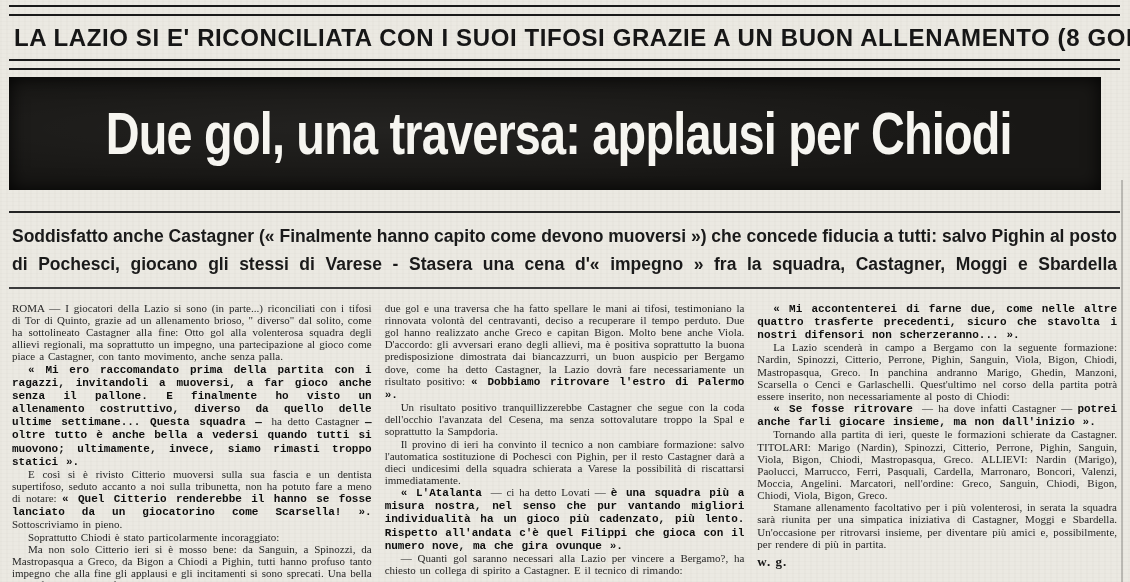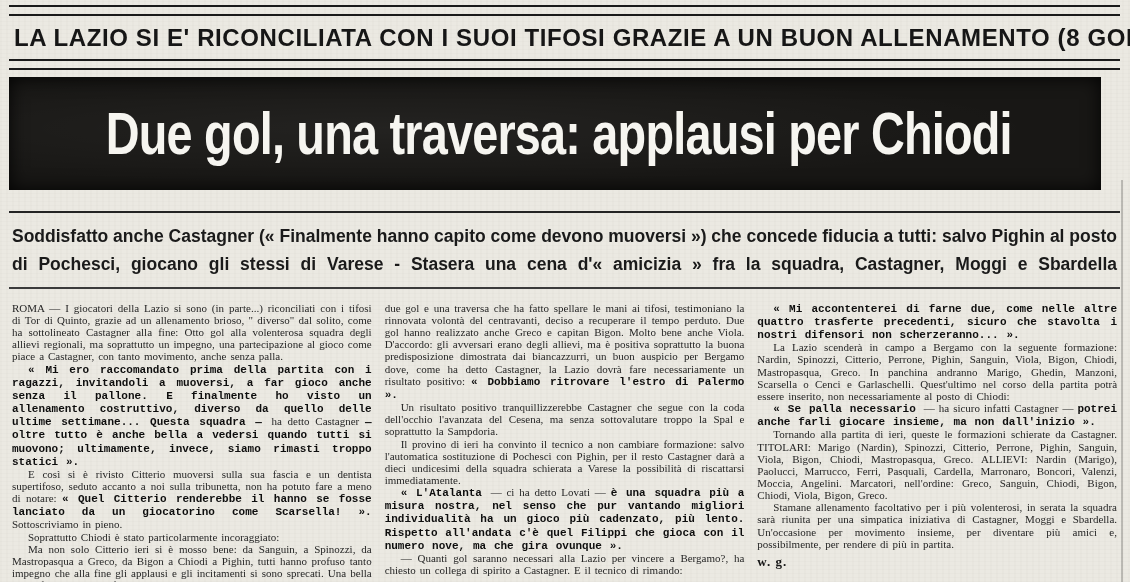--- a/index.html
+++ b/index.html
@@ -68,42 +68,42 @@
 
     <div class="dbl-rule"></div>
     <div class="kicker-text">LA LAZIO SI E' RICONCILIATA CON I SUOI TIFOSI GRAZIE A UN BUON ALLENAMENTO (8 GOL AGLI ALLIEVI)</div>
     <div class="dbl-rule"></div>
 
     <div class="banner">
       <div class="headline">Due gol, una traversa: applausi per Chiodi</div>
     </div>
 
     <div class="thin-rule"></div>
-    <div class="subhead">Soddisfatto anche Castagner (« Finalmente hanno capito come devono muoversi ») che concede fiducia a tutti: salvo Pighin al posto di Pochesci, giocano gli stessi di Varese - Stasera una cena d'« amicizia » fra la squadra, Castagner, Moggi e Sbardella</div>
+    <div class="subhead">Soddisfatto anche Castagner (« Finalmente hanno capito come devono muoversi ») che concede fiducia a tutti: salvo Pighin al posto di Pochesci, giocano gli stessi di Varese - Stasera una cena d'« impegno » fra la squadra, Castagner, Moggi e Sbardella</div>
     <div class="thin-rule light"></div>
 
     <div class="columns">
       <div class="col">
           <p class="noindent"><span class="r">ROMA — I giocatori della Lazio si sono (in parte...) riconciliati con i tifosi di Tor di Quinto, grazie ad un allenamento brioso, " diverso" dal solito, come ha sottolineato Castagner alla fine: Otto gol alla volenterosa squadra degli allievi regionali, ma soprattutto un impegno, una partecipazione al gioco come piace a Castagner, con tanto movimento, anche senza palla.</span></p>
           <p><span class="b">« Mi ero raccomandato prima della partita con i ragazzi, invitandoli a muoversi, a far gioco anche senza il pallone. E finalmente ho visto un allenamento costruttivo, diverso da quello delle ultime settimane... Questa squadra — </span><span class="r">ha detto Castagner </span><span class="b">— oltre tutto è anche bella a vedersi quando tutti si muovono; ultimamente, invece, siamo rimasti troppo statici ».</span></p>
           <p><span class="r">E così si è rivisto Citterio muoversi sulla sua fascia e un dentista supertifoso, seduto accanto a noi sulla tribunetta, non ha potuto fare a meno di notare: </span><span class="b">« Quel Citterio renderebbe il hanno se fosse lanciato da un giocatorino come Scarsella! ».</span><span class="r"> Sottoscriviamo in pieno.</span></p>
           <p><span class="r">Soprattutto Chiodi è stato particolarmente incoraggiato:</span></p>
           <p><span class="r">Ma non solo Citterio ieri si è mosso bene: da Sanguin, a Spinozzi, da Mastropasqua a Greco, da Bigon a Chiodi a Pighin, tutti hanno profuso tanto impegno che alla fine gli applausi e gli incitamenti si sono sprecati. Una bella soddisfazione, dopo i fischi di martedì.</span></p>
         </div>
       <div class="col">
           <p class="noindent"><span class="r">due gol e una traversa che ha fatto spellare le mani ai tifosi, testimoniano la rinnovata volontà del centravanti, deciso a recuperare il tempo perduto. Due gol hanno realizzato anche Greco e capitan Bigon. Molto bene anche Viola. D'accordo: gli avversari erano degli allievi, ma è positiva soprattutto la buona predisposizione dimostrata dai biancazzurri, un buon auspicio per Bergamo dove, come ha detto Castagner, la Lazio dovrà fare necessariamente un risultato positivo: </span><span class="b">« Dobbiamo ritrovare l'estro di Palermo ».</span></p>
           <p><span class="r">Un risultato positivo tranquillizzerebbe Castagner che segue con la coda dell'occhio l'avanzata del Cesena, ma senza sottovalutare troppo la Spal e soprattutto la Sampdoria.</span></p>
           <p><span class="r">Il provino di ieri ha convinto il tecnico a non cambiare formazione: salvo l'automatica sostituzione di Pochesci con Pighin, per il resto Castagner darà a dieci undicesimi della squadra schierata a Varese la possibilità di riscattarsi immediatamente.</span></p>
           <p><span class="b">« L'Atalanta </span><span class="r">— ci ha detto Lovati — </span><span class="b">è una squadra più a misura nostra, nel senso che pur vantando migliori individualità ha un gioco più cadenzato, più lento. Rispetto all'andata c'è quel Filippi che gioca con il numero nove, ma che gira ovunque ».</span></p>
           <p><span class="r">— Quanti gol saranno necessari alla Lazio per vincere a Bergamo?, ha chiesto un collega di spirito a Castagner. E il tecnico di rimando:</span></p>
         </div>
       <div class="col">
           <p><span class="b">« Mi accontenterei di farne due, come nelle altre quattro trasferte precedenti, sicuro che stavolta i nostri difensori non scherzeranno... ».</span></p>
           <p><span class="r">La Lazio scenderà in campo a Bergamo con la seguente formazione: Nardin, Spinozzi, Citterio, Perrone, Pighin, Sanguin, Viola, Bigon, Chiodi, Mastropasqua, Greco. In panchina andranno Marigo, Ghedin, Manzoni, Scarsella o Cenci e Garlaschelli. Quest'ultimo nel corso della partita potrà essere inserito, non necessariamente al posto di Chiodi:</span></p>
-          <p><span class="b">« Se palla necessario </span><span class="r">— ha sicuro infatti Castagner — </span><span class="b">potrei anche farli giocare insieme, ma non dall'inizio ».</span></p>
+          <p><span class="b">« Se fosse ritrovare </span><span class="r">— ha dove infatti Castagner — </span><span class="b">potrei anche farli giocare insieme, ma non dall'inizio ».</span></p>
           <p><span class="r">Tornando alla partita di ieri, queste le formazioni schierate da Castagner. TITOLARI: Marigo (Nardin), Spinozzi, Citterio, Perrone, Pighin, Sanguin, Viola, Bigon, Chiodi, Mastropasqua, Greco. ALLIEVI: Nardin (Marigo), Paolucci, Marrucco, Ferri, Pasquali, Cardella, Marronaro, Boncori, Valenzi, Moccia, Angelini. Marcatori, nell'ordine: Greco, Sanguin, Chiodi, Bigon, Chiodi, Viola, Bigon, Greco.</span></p>
-          <p><span class="r">Stamane allenamento facoltativo per i più volenterosi, in serata la squadra sarà riunita per una simpatica iniziativa di Castagner, Moggi e Sbardella. Un'occasione per movimento insieme, per diventare più amici e, possibilmente, per rendere di più in partita.</span></p>
+          <p><span class="r">Stamane allenamento facoltativo per i più volenterosi, in serata la squadra sarà riunita per una simpatica iniziativa di Castagner, Moggi e Sbardella. Un'occasione per ritrovarsi insieme, per diventare più amici e, possibilmente, per rendere di più in partita.</span></p>
           <div class="byline">w. g.</div>
         </div>
     </div>
 
   </div>
 </div>
 
 </body></html>

